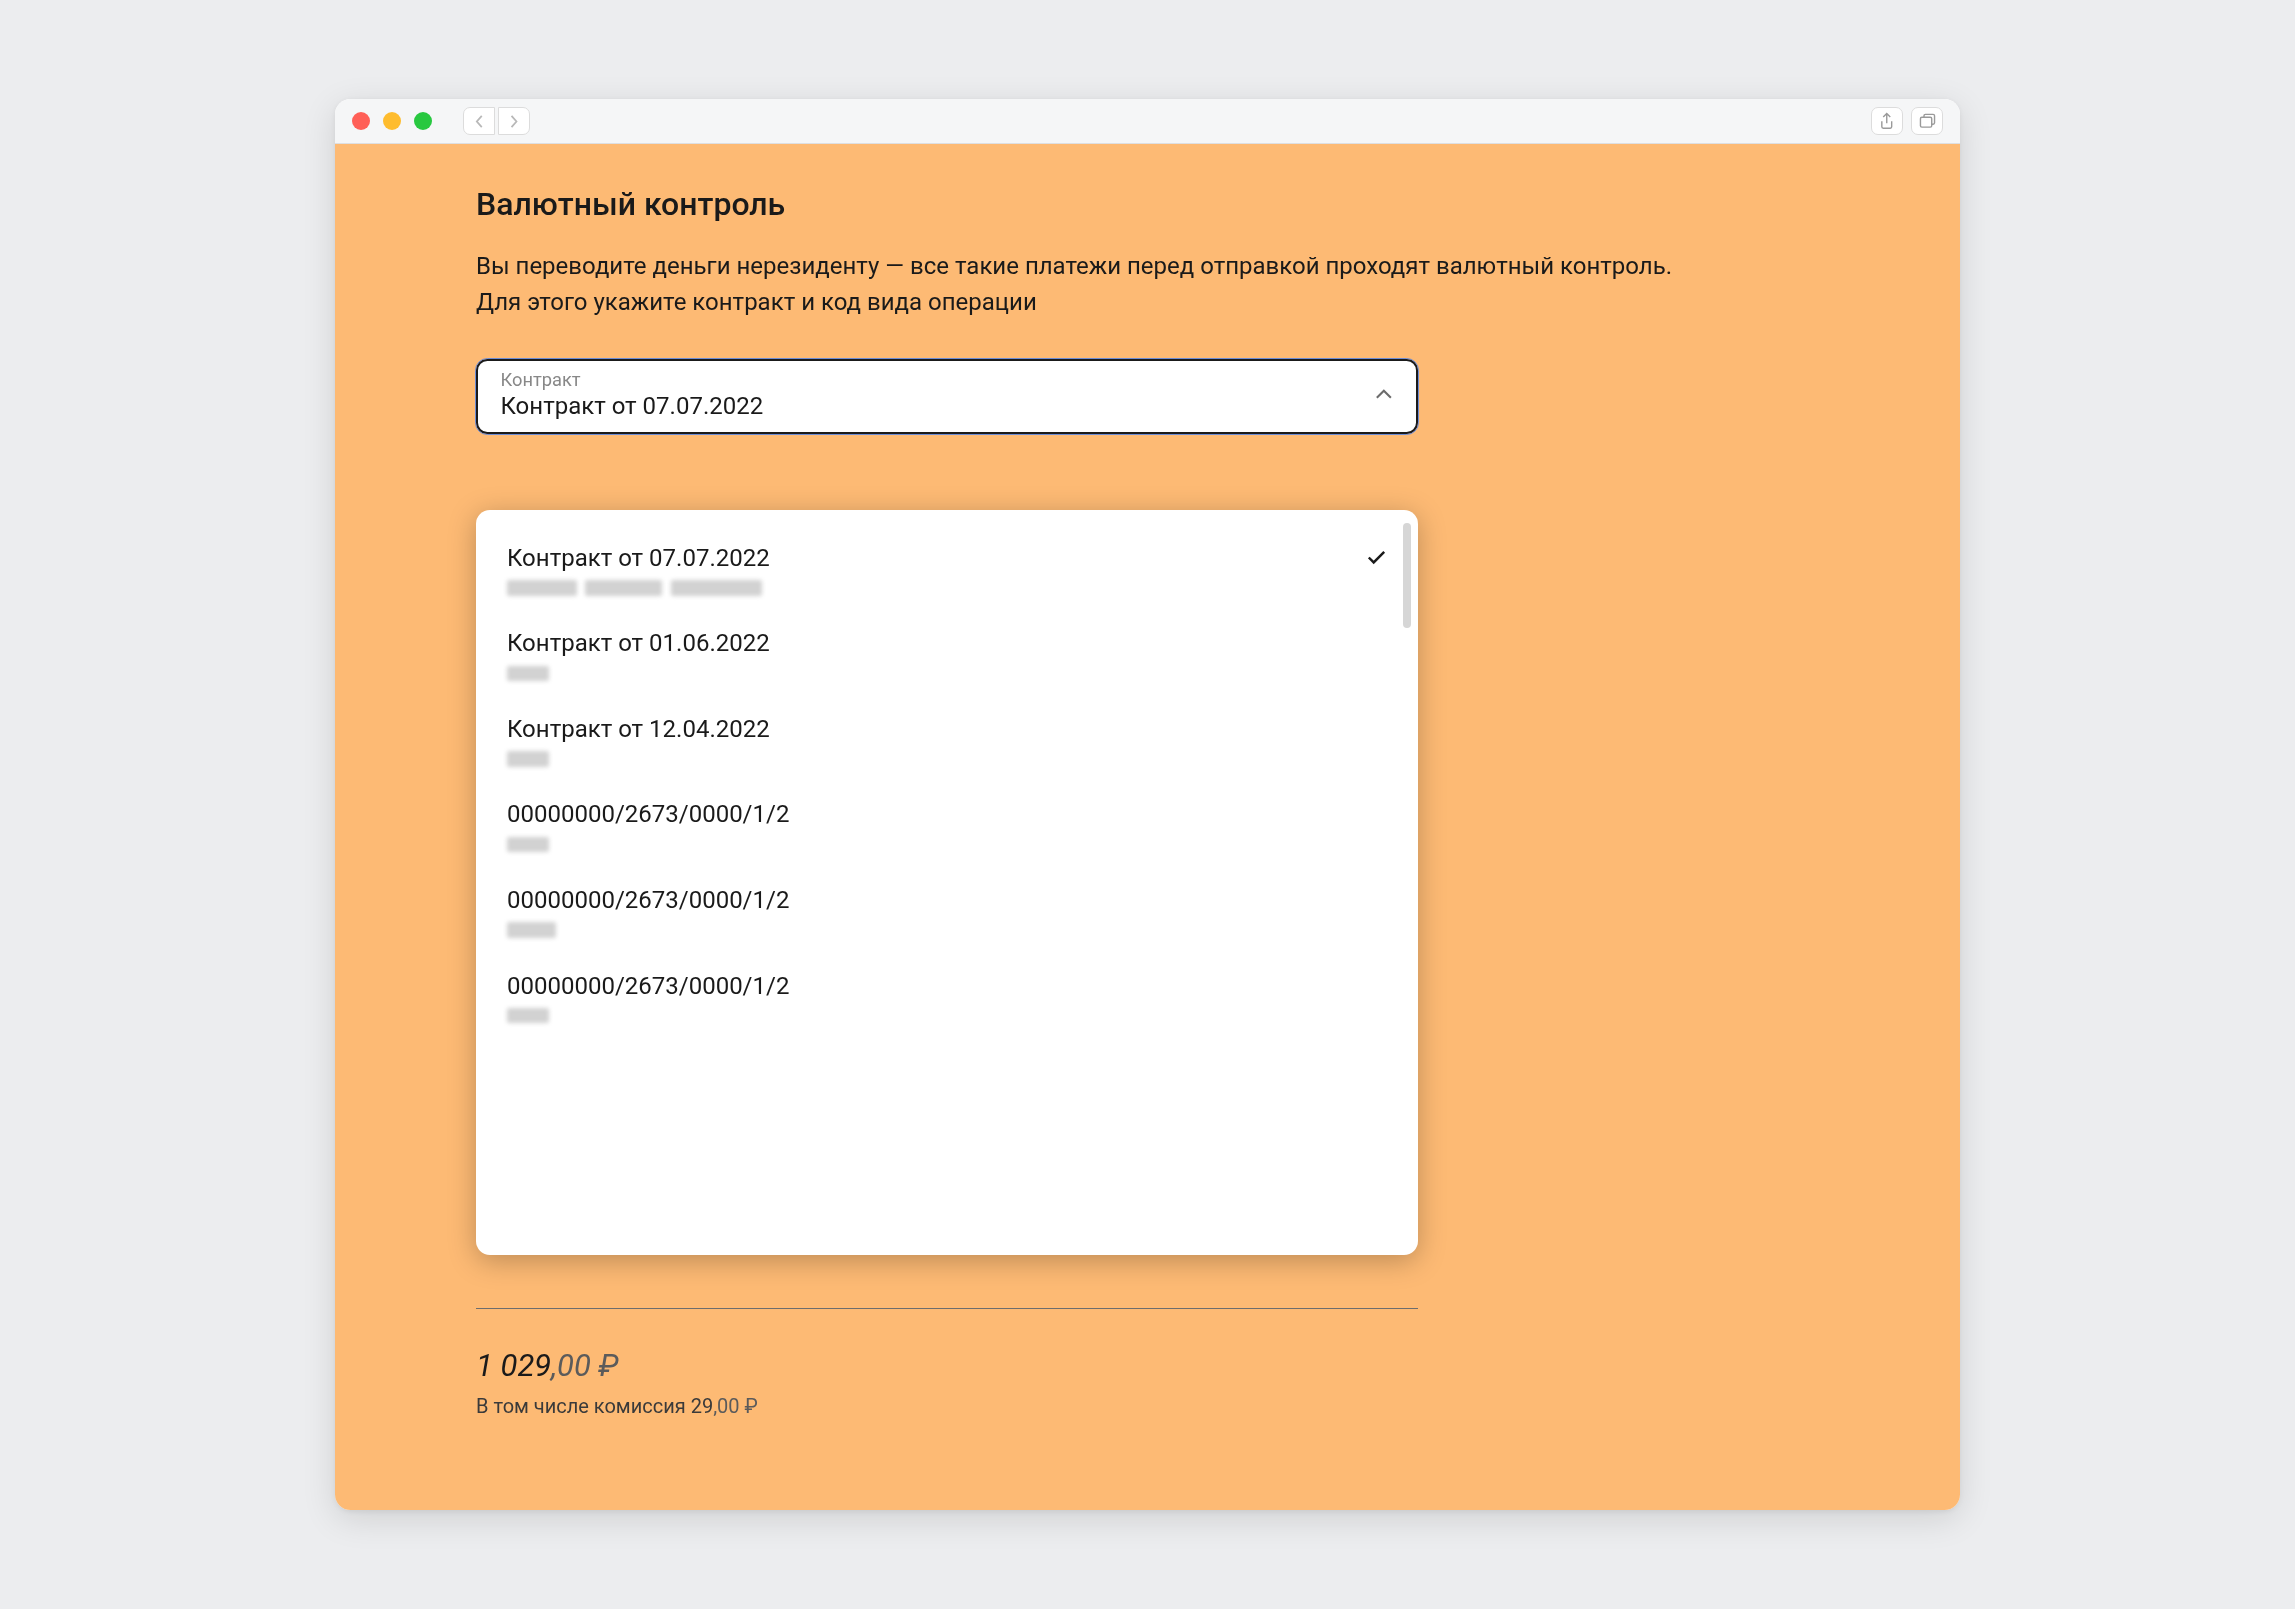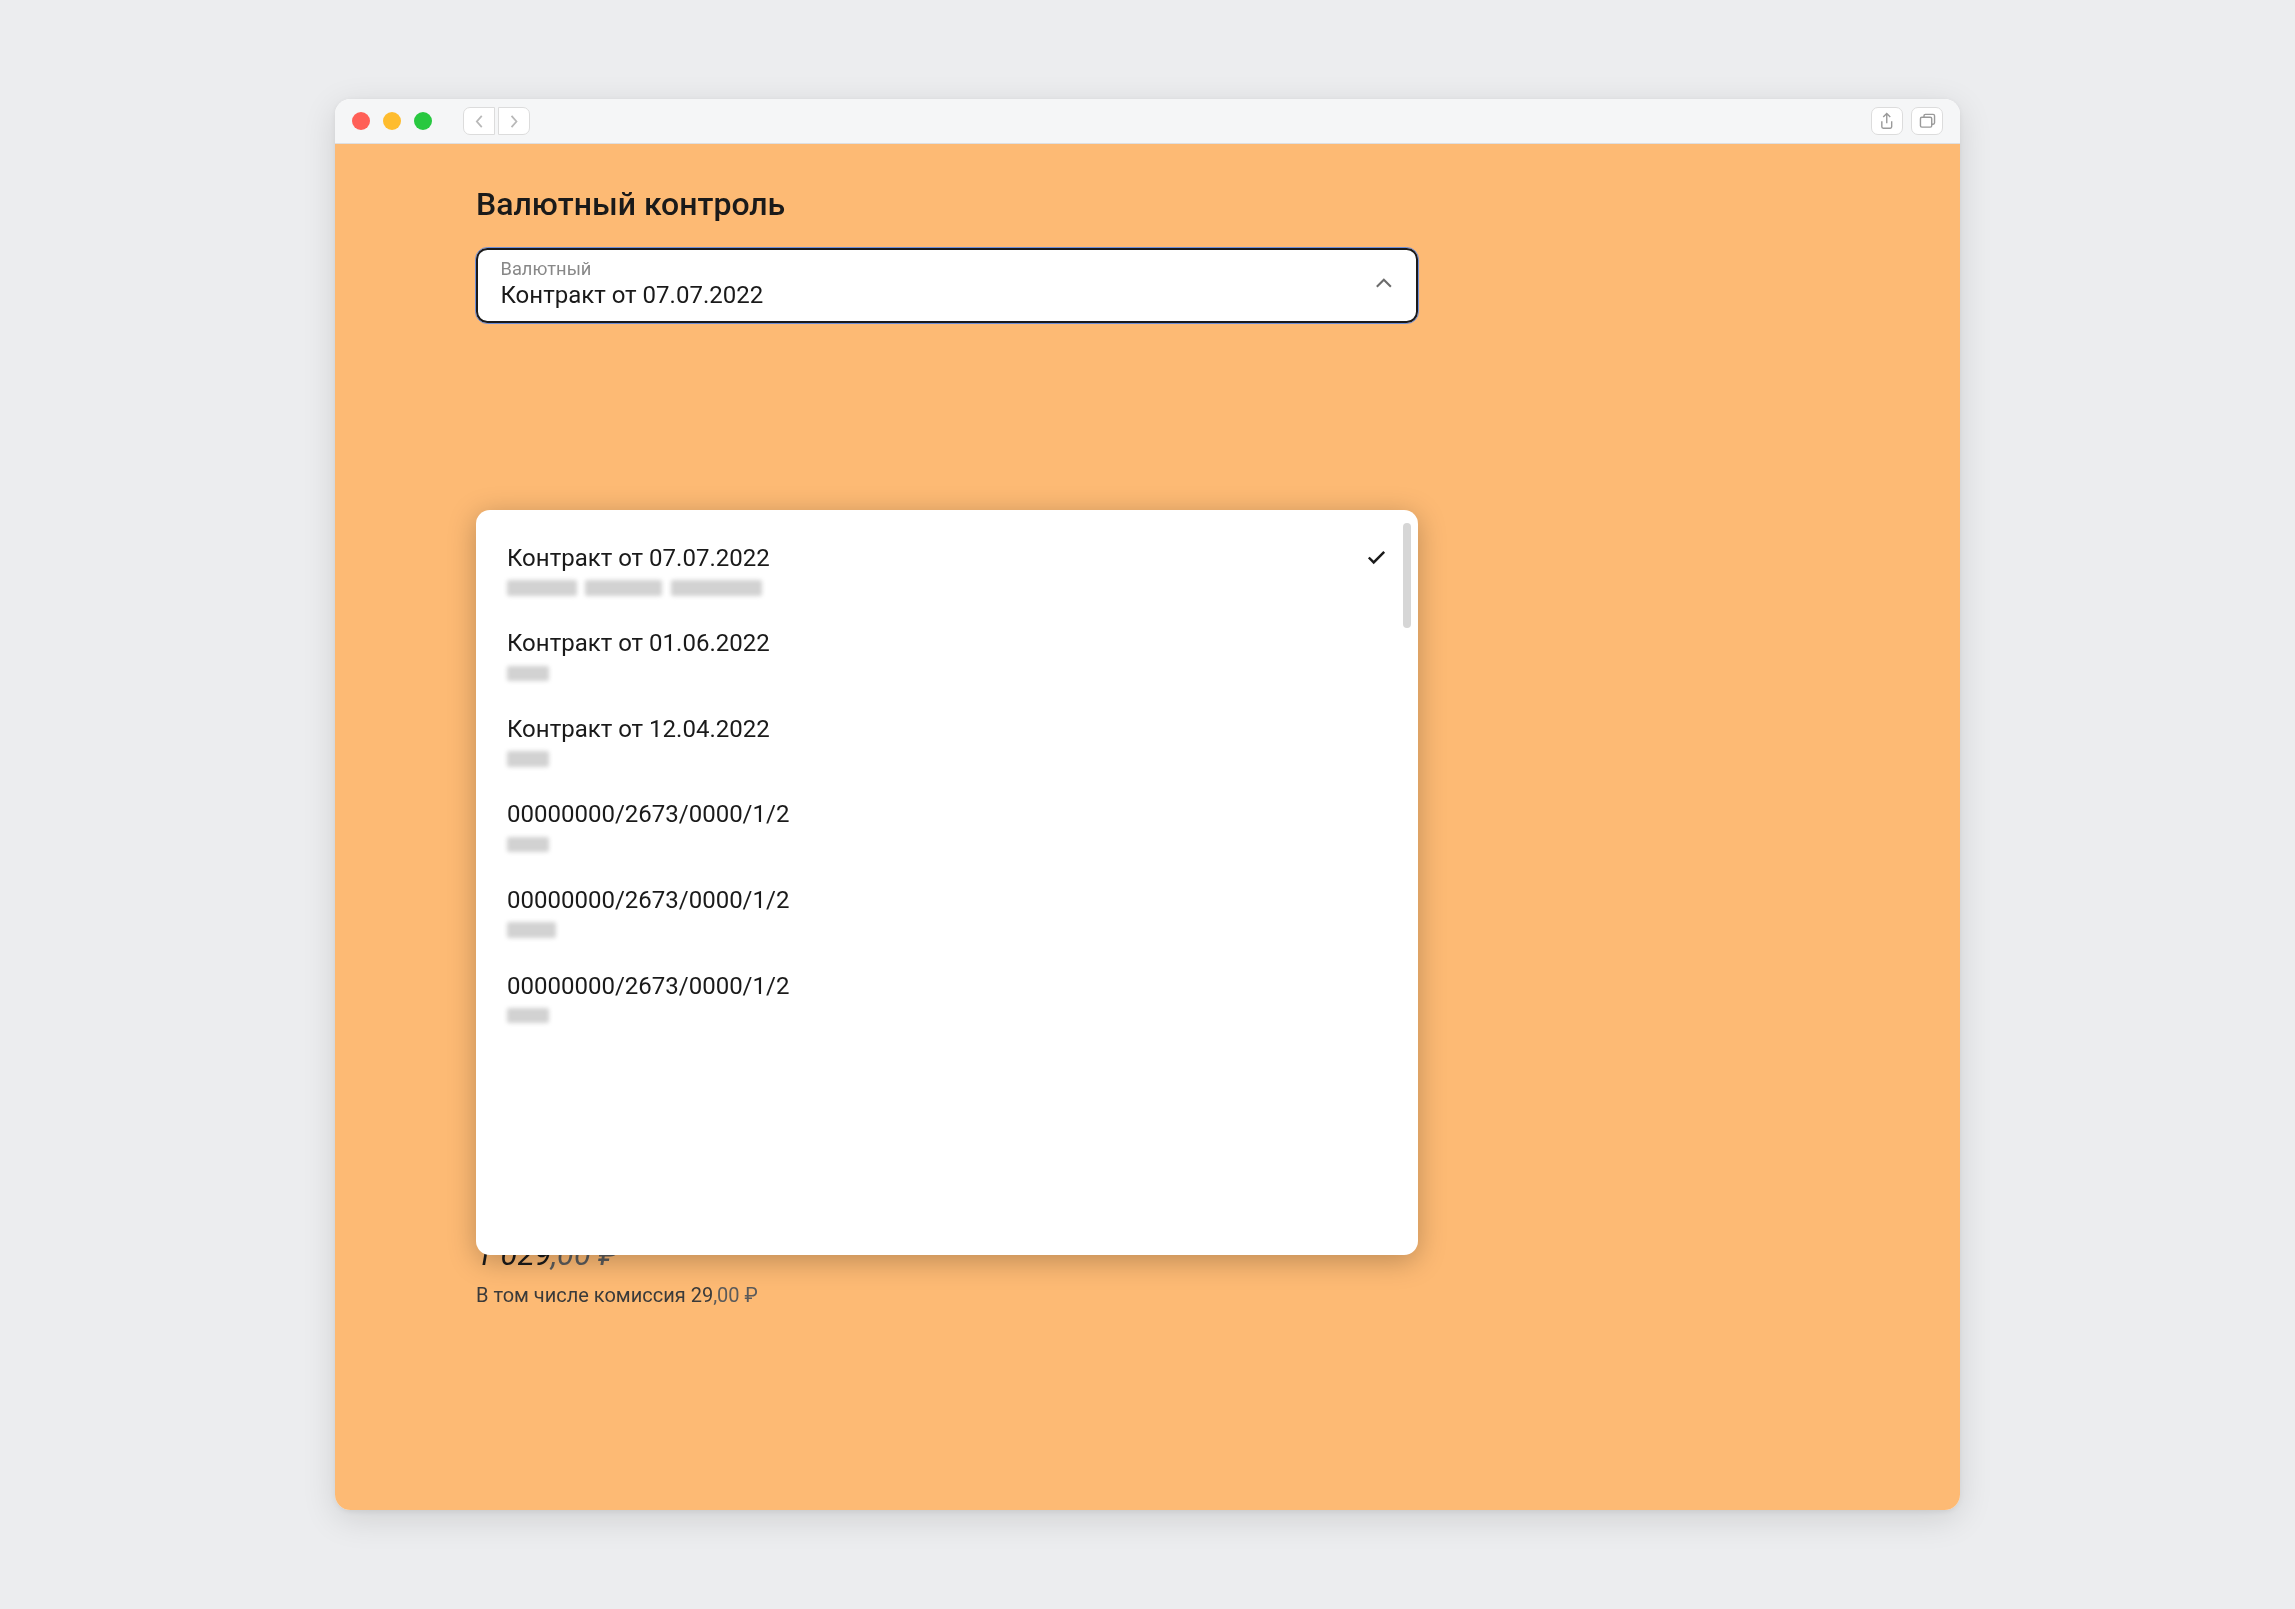--- a/index.html
+++ b/index.html
@@ -259,24 +259,25 @@
         <svg width="17" height="15.5" viewBox="0 0 24 22" fill="none" stroke="currentColor" stroke-width="2">
             <rect x="2" y="6" width="16" height="14" rx="2"></rect>
             <path d="M7 6V4a2 2 0 012-2h11a2 2 0 012 2v10a2 2 0 01-2 2h-2"></path>
           </svg>
       </div>
     </div>
   </div>
 
   <div class="content-area">
     <h1 class="page-title">Валютный контроль</h1>
+    <p class="page-description">Вы переводите деньги нерезиденту — все такие платежи перед отправкой проходят валютный контроль. Для этого укажите контракт и код вида операции</p>
 
     <div class="select-field">
       <div class="select-left">
-        <div class="select-label">Валютный</div>
+        <div class="select-label">Контракт</div>
         <div class="select-value">Контракт от 07.07.2022</div>
       </div>
       <svg class="chevron" width="19.7" height="12.7" viewBox="0 0 28 18" fill="none" stroke="currentColor" stroke-width="3">
           <polyline points="4,14 14,4 24,14"></polyline>
         </svg>
     </div>
 
     <div class="dropdown">
       <div class="dropdown-scrollbar"></div>
       <div class="dropdown-inner">

